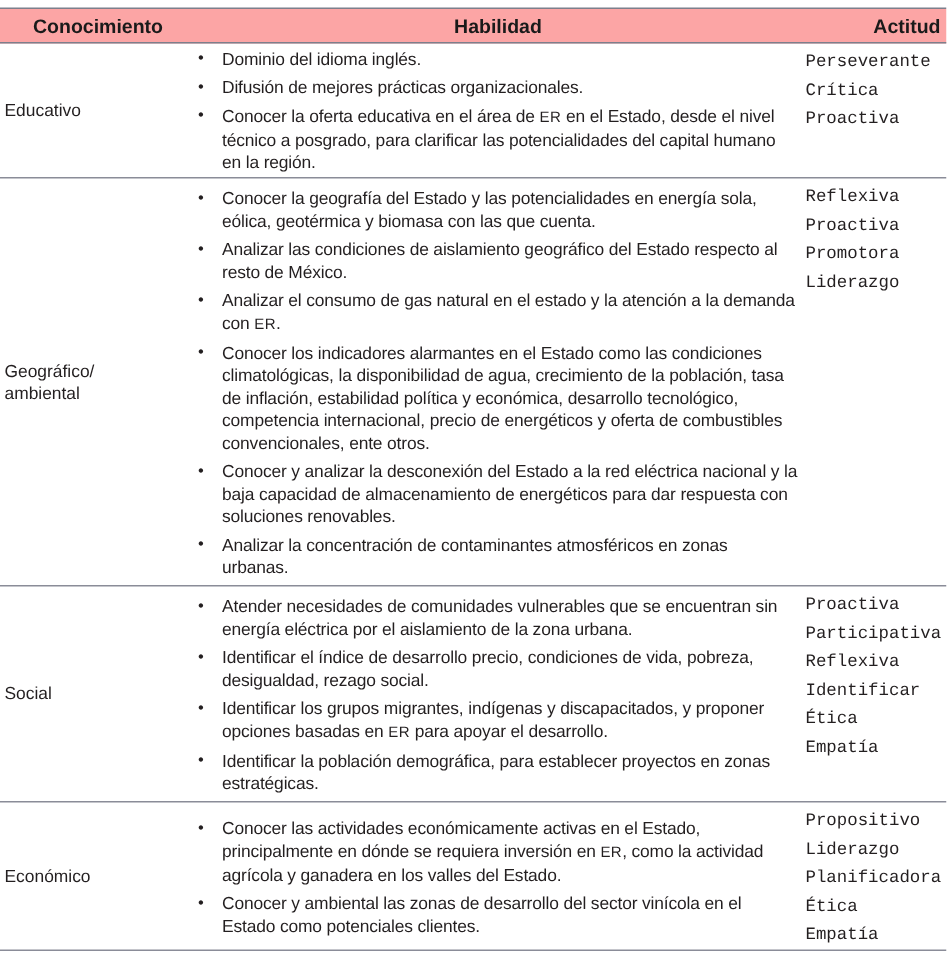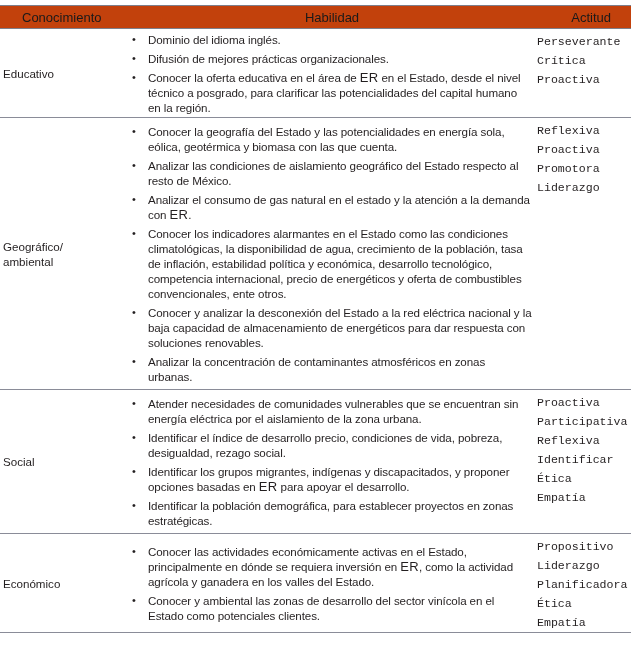--- a/index.html
+++ b/index.html
@@ -2,42 +2,42 @@
 <html><head>
   <meta charset="utf-8">
   <style>
     html, body { margin: 0; padding: 0; background: #ffffff; }
     body { width: 631px; height: 646px; overflow: hidden; font-family: "Liberation Sans", sans-serif; color: #231f20; }
     table { border-collapse: collapse; width: 631px; table-layout: fixed; margin-top: 5px; }
     col.c1 { width: 132px; }
     col.c2 { width: 400px; }
     col.c3 { width: 99px; }
     thead th {
-      background: #c2410c;
-      font-weight: normal;
+      background: #fca5a5;
+      font-weight: bold;
       font-size: 13px;
       height: 22px;
       padding: 0;
       border-top: 1px solid #7d7f8c;
       border-bottom: 1px solid #7d7f8c;
       color: #1a1a1a;
     }
     thead th.h1 { text-align: left; padding-left: 22px; }
     thead th.h2 { text-align: center; }
-    thead th.h3 { text-align: right; padding-right: 20px; }
+    thead th.h3 { text-align: right; padding-right: 4px; }
     tbody td { vertical-align: middle; font-size: 11.6px; line-height: 15px; border-bottom: 1px solid #8a8c98; padding: 0; }
     td.know { padding-left: 3px; margin-left: 48px; }
     td.skills { padding: 3px 0 2px 0; }
     td.attitudes { vertical-align: top; padding-top: 3px; padding-left: 5px; }
     ul { list-style: none; margin: 0; padding: 0; }
     li { position: relative; padding-left: 16px; margin: 0 0 4px 0; letter-spacing: -0.1px; }
     li:last-child { margin-bottom: 0; }
     li .bullet { position: absolute; left: 0; top: 0; font-size: 11px; }
     .att { display: block; line-height: 19px; font-family: Liberation Mono, monospace; }
-    .sc { font-size: 13px; letter-spacing: 0.3px; }
+    .sc { font-size: 10px; letter-spacing: 0.3px; }
   </style>
 </head>
 <body>
 
 <table>
   <colgroup>
       <col class="c1">
       <col class="c2">
       <col class="c3">
     </colgroup>

